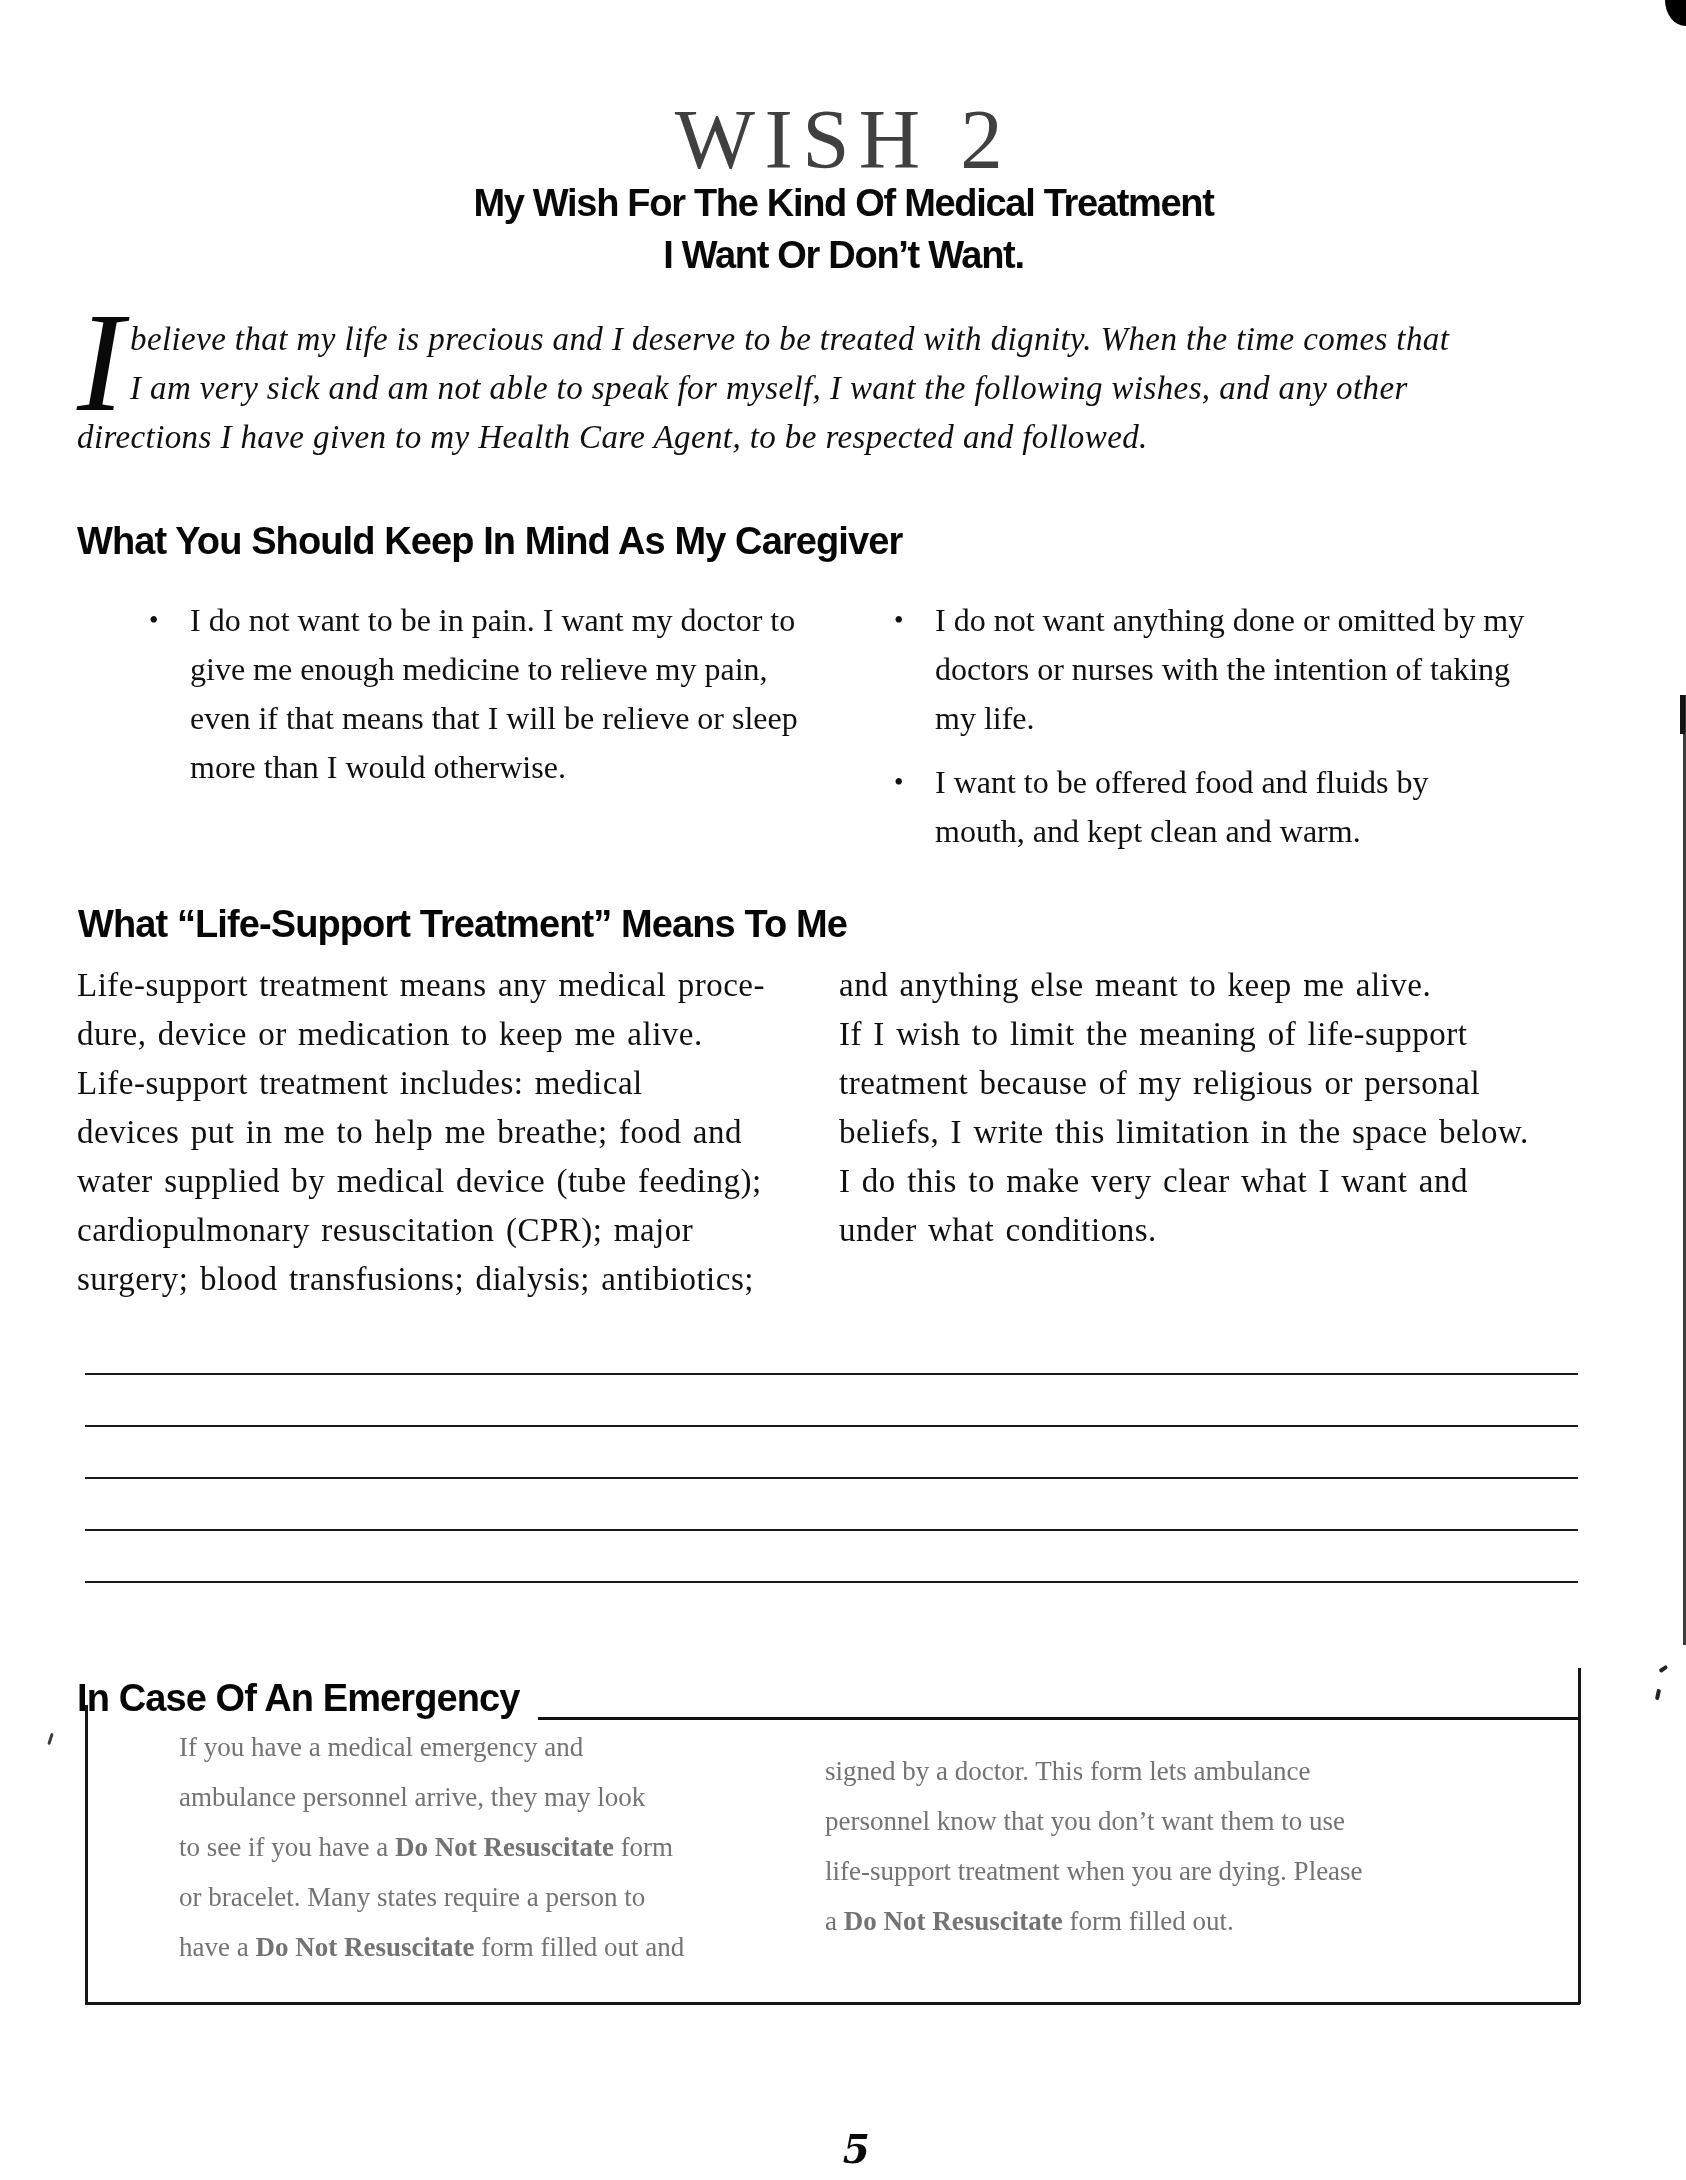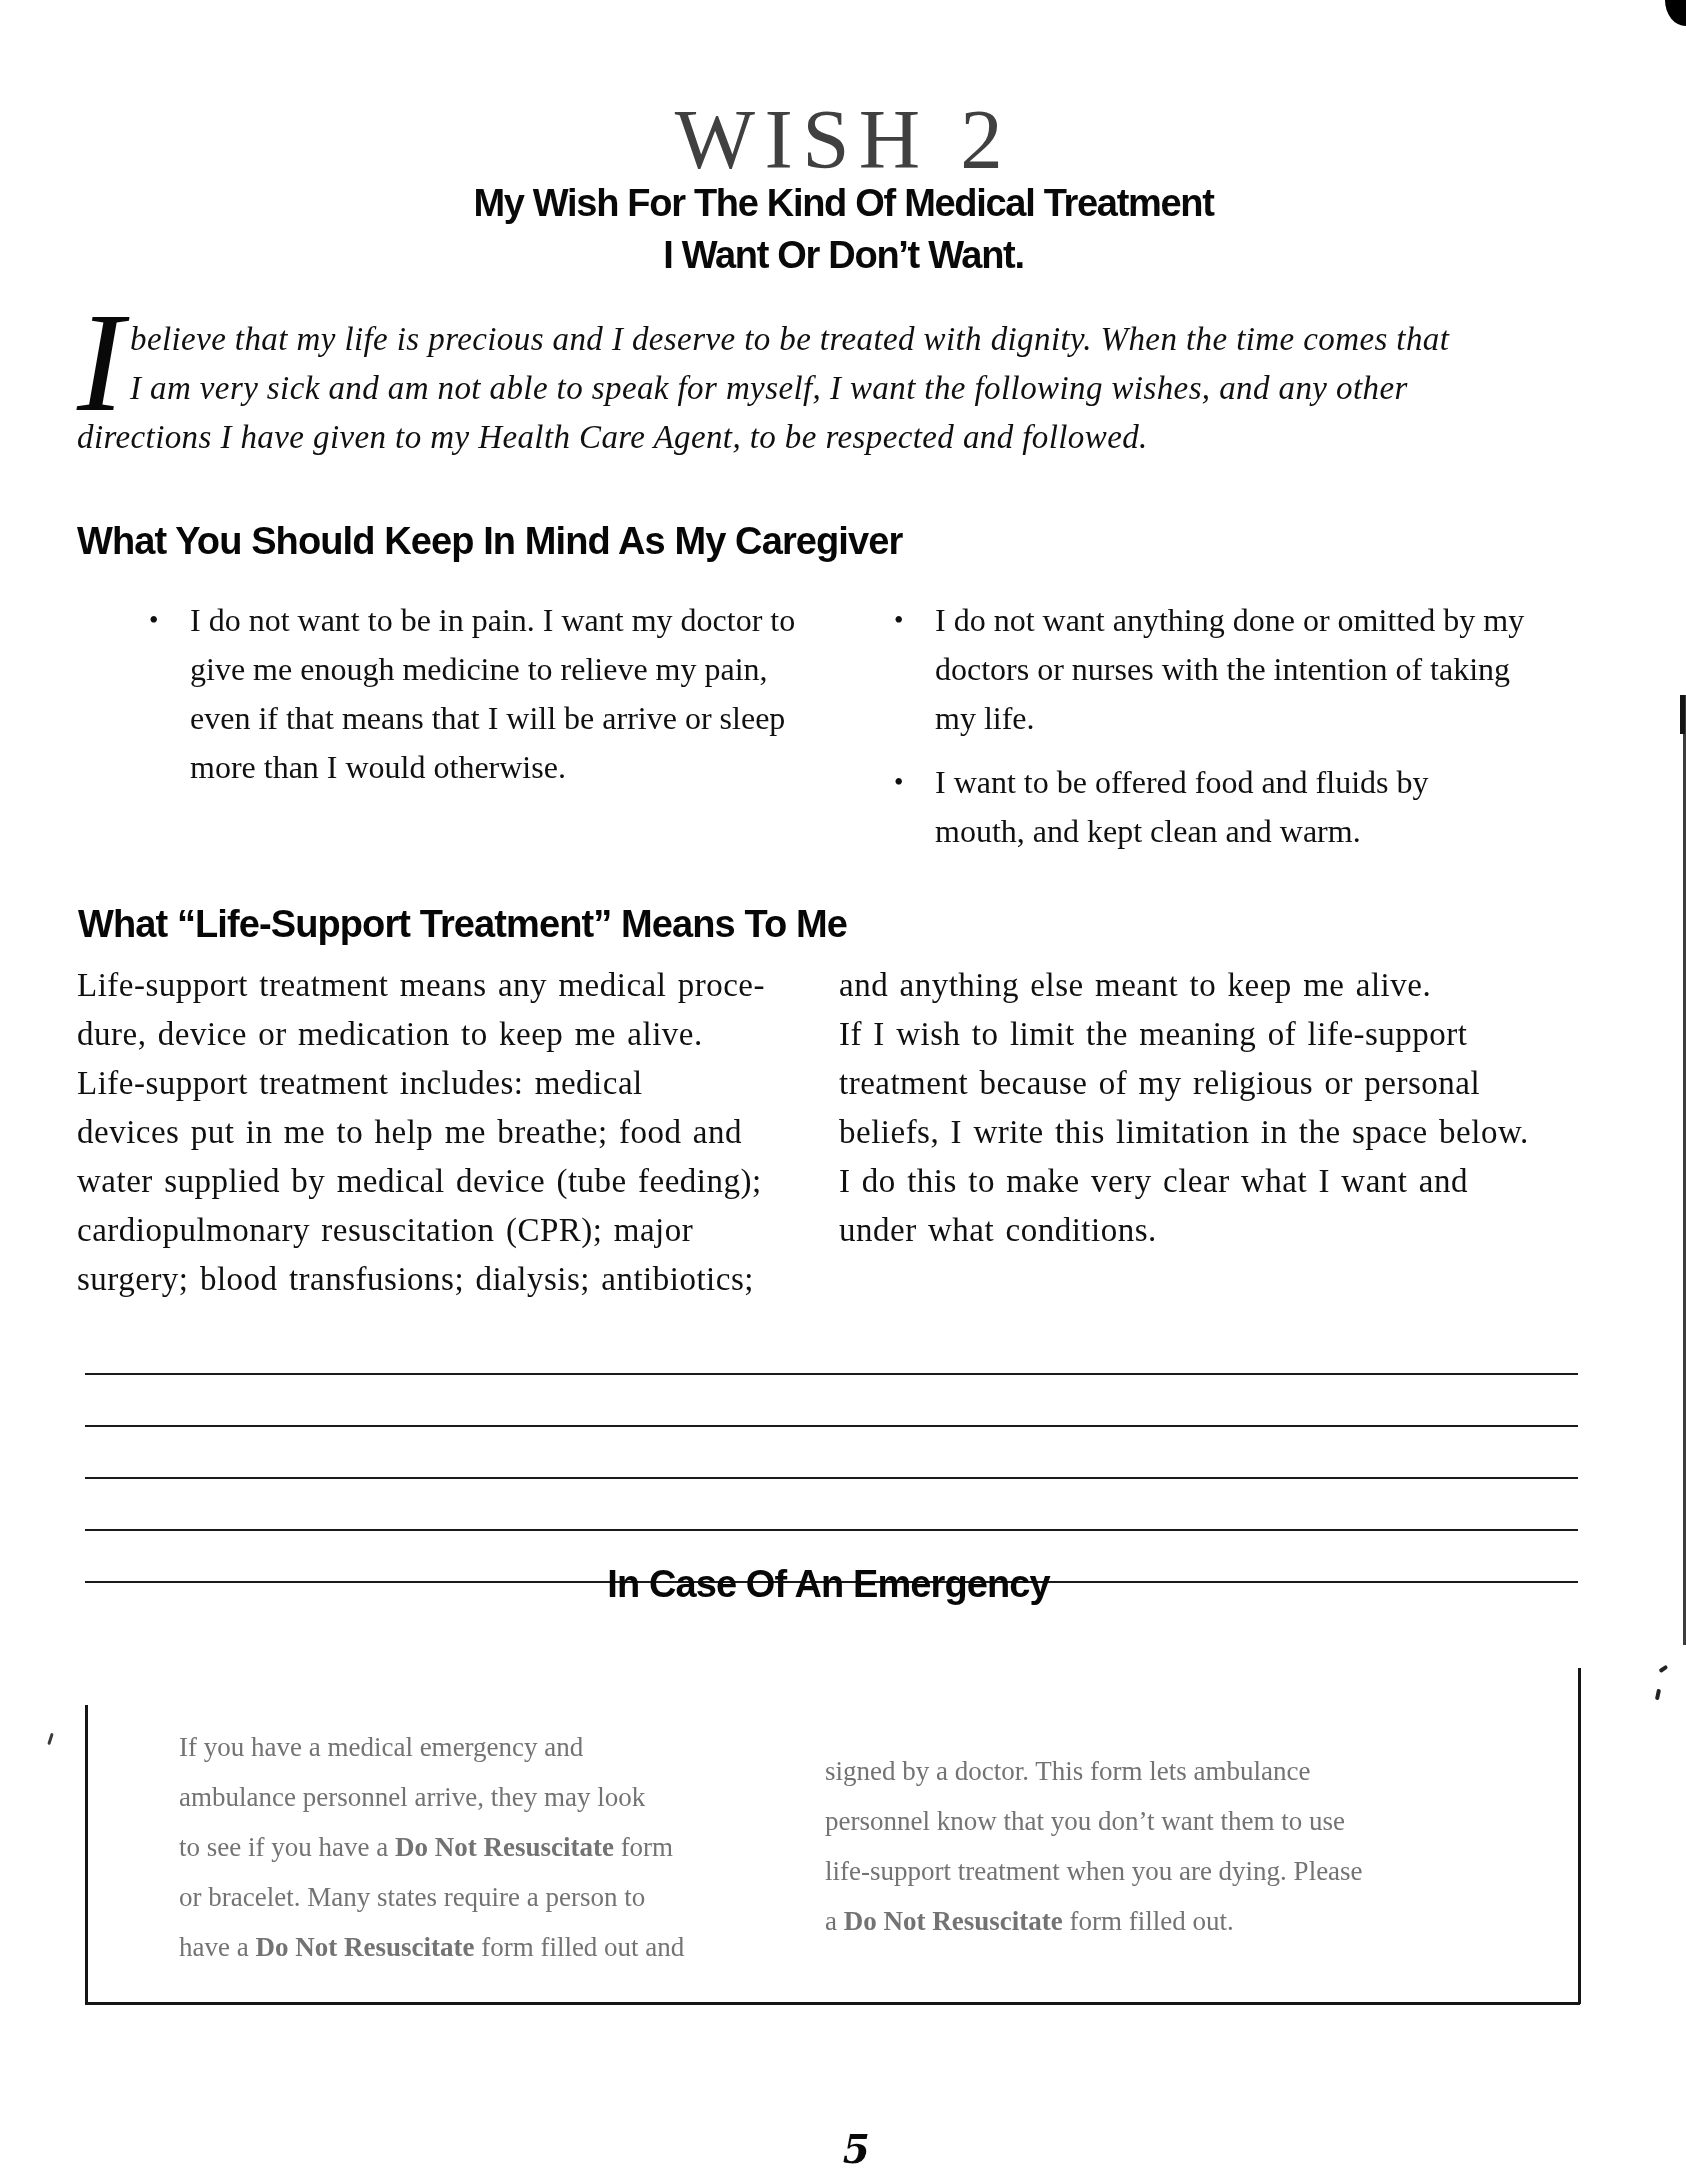--- a/index.html
+++ b/index.html
@@ -48,21 +48,21 @@
   .ln{white-space:nowrap;}
   
   .ls-col{font-size:33px;line-height:49px;letter-spacing:0.5px;word-spacing:2.6px;color:#101010;}
   #ls-left{top:961px;left:77px;width:767px;}
   #ls-right{top:961px;left:839px;width:767px;}
   
   #writein{top:1373px;left:85px;width:1493px;}
   .ruled{height:50px;border-top:2.6px solid #1a1a1a;}
   
   #h-emergency{
-    top:1563px;left:77px;width:1503px;display:flex;align-items:center;flex-direction:column;
+    top:1677px;left:77px;width:1503px;display:flex;align-items:flex-end;
   }
   #h-emergency .rule{
     flex:1;height:0;border-top:3.4px solid #111;margin-top:22px;margin-left:19px;
   }
   #em-border-left{left:85px;top:1705px;width:2.6px;height:299px;background:#161616;}
   #em-border-right{left:1578px;top:1668px;width:2.6px;height:336px;background:#161616;}
   #em-border-bottom{left:85px;top:2002px;width:1495px;height:2.6px;background:#161616;}
   .em-col{font-size:27px;line-height:50px;color:#737373;}
   #em-left{top:1722px;left:179px;width:664px;}
   #em-right{top:1722px;left:825px;width:741px;margin-top:24px;}
@@ -99,21 +99,21 @@
     </div>
 </div>
 
 <div class="abs section-heading" id="h-caregiver">What You Should Keep In Mind As My Caregiver</div>
 <div class="abs bullet-col" id="bullets-left">
     <div class="bullet">
       <span class="bullet-mark">•</span>
       <div>
         <div class="ln"><span>I do not want to be in pain. I want my doctor to</span></div>
         <div class="ln"><span>give me enough medicine to relieve my pain,</span></div>
-        <div class="ln"><span>even if that means that I will be arrive or sleep</span></div>
+        <div class="ln"><span>even if that means that I will be relieve or sleep</span></div>
         <div class="ln"><span>more than I would otherwise.</span></div>
       </div>
     </div>
   </div>
 <div class="abs bullet-col" id="bullets-right">
     <div class="bullet">
       <span class="bullet-mark">•</span>
       <div>
         <div class="ln"><span>I do not want anything done or omitted by my</span></div>
         <div class="ln"><span>doctors or nurses with the intention of taking</span></div>

